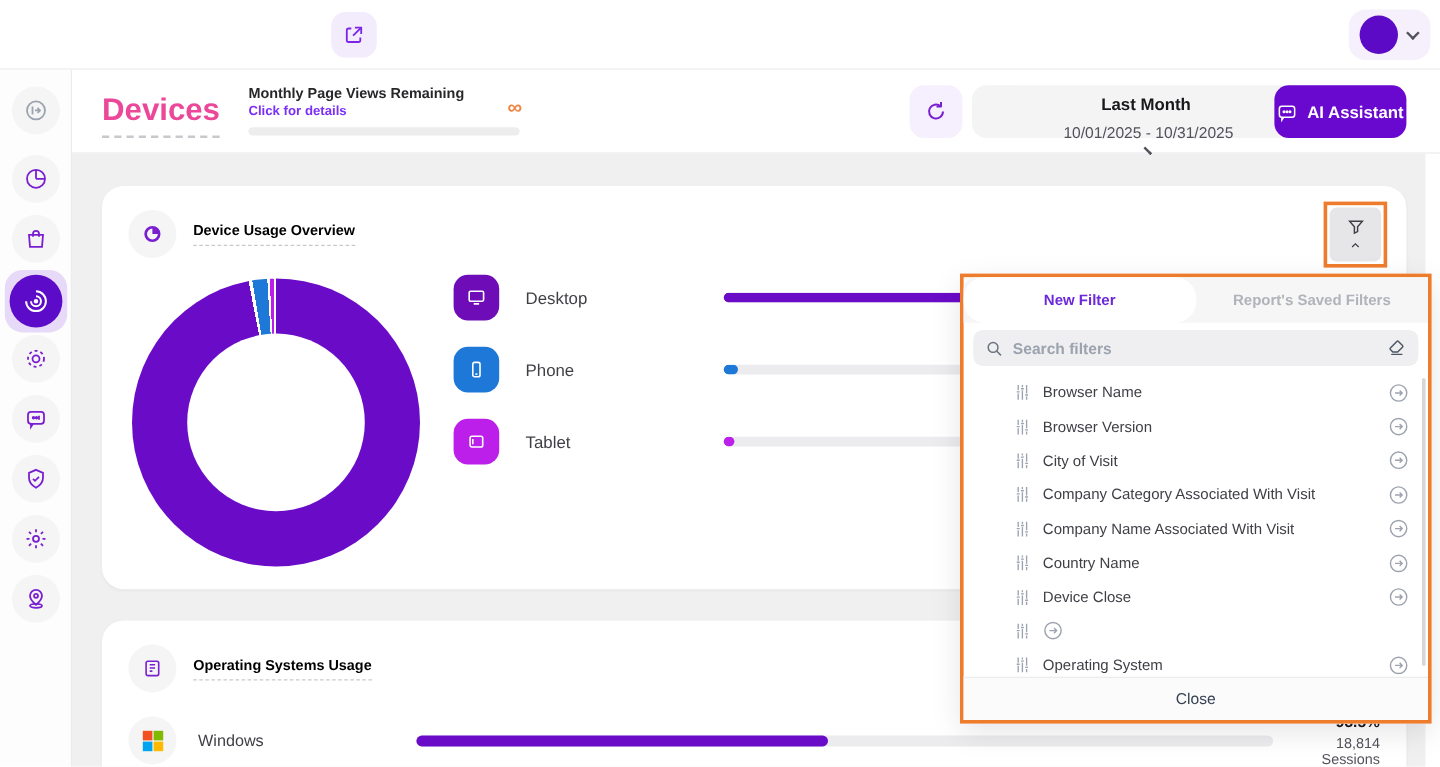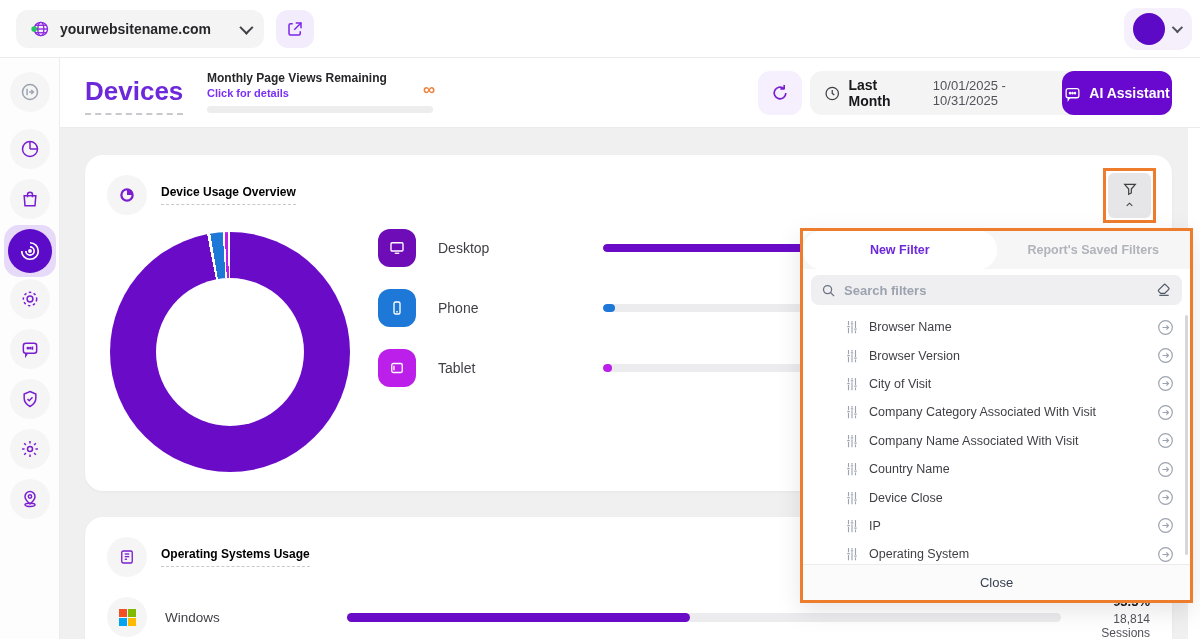--- a/index.html
+++ b/index.html
@@ -21,28 +21,28 @@
   .sidebar { position:absolute; left:0; top:58px; width:60px; height:581px; background:#fdfdfd; border-right:1px solid #ececee; z-index:4; }
   .side-item { position:absolute; left:10px; width:40px; height:40px; border-radius:50%; background:#f5f5f6; display:flex; align-items:center; justify-content:center; color:#7a1fd0; cursor:pointer; }
   .side-item svg { width:20px; height:20px; }
   .side-item.gray { color:#9ca3af; }
   .side-active-wrap { position:absolute; left:4px; width:52px; height:52px; border-radius:15px; background:#e7d9f8; display:flex; align-items:center; justify-content:center; cursor:pointer; }
   .side-active { width:44px; height:44px; border-radius:50%; background:#5c0bc8; display:flex; align-items:center; justify-content:center; color:#fff; }
   .side-active svg { width:22px; height:22px; }
 
   
   .pagehead { position:absolute; left:60px; top:58px; width:1140px; height:70px; background:#fff; border-bottom:1px solid #ececee; z-index:3; }
-  .page-title { position:absolute; left:25px; top:18px; font-size:26px; font-weight:700; color:#6d28d9; padding-bottom:6px; border-bottom:2px dashed #c9c9cd; }
+  .page-title { position:absolute; left:25px; top:18px; font-size:26px; font-weight:700; color:#ec4899; padding-bottom:6px; border-bottom:2px dashed #c9c9cd; }
   .quota { position:absolute; left:147px; top:13px; width:230px; }
   .quota-label { font-size:12px; font-weight:700; color:#27272a; }
   .quota-link { font-size:11px; font-weight:600; color:#7b2ff7; margin-top:2px; cursor:pointer; }
   .quota-bar { margin-top:7px; width:226px; height:7px; background:#ededee; border-radius:4px; }
   .quota-inf { position:absolute; left:363px; top:22px; font-size:17px; font-weight:700; color:#ef8440; }
   .refresh-btn { position:absolute; left:698px; top:13px; width:44px; height:44px; border-radius:12px; background:#f6effe; display:flex; align-items:center; justify-content:center; cursor:pointer; color:#7a1fd0; }
-  .date-pill { position:absolute; left:750px; top:13px; width:290px; height:44px; border-radius:12px; background:#f4f4f5; display:flex; align-items:center; padding:0 14px; gap:8px; cursor:pointer; }
+  .date-pill { position:absolute; left:750px; top:13px; width:290px; height:44px; border-radius:12px; background:#f4f4f5; display:flex; align-items:center; padding:0 14px; gap:8px; cursor:pointer;flex-direction:column; }
   .date-preset { font-size:14px; font-weight:700; color:#18181b; }
   .date-range { font-size:13px; color:#52525b; margin-left:4px; }
   .ai-btn { position:absolute; left:1002px; top:13px; width:110px; height:44px; border-radius:12px; background:#6908cf; color:#fff; display:flex; align-items:center; justify-content:center; gap:8px; font-size:14px; font-weight:700; cursor:pointer; }
 
   
   .content { position:absolute; left:60px; top:128px; width:1128px; height:511px; background:#f0f0f1; z-index:1; }
   .gutter { position:absolute; left:1188px; top:128px; width:12px; height:511px; background:#fff; z-index:2; }
   .card { position:absolute; background:#fff; border-radius:18px; box-shadow:0 1px 3px rgba(0,0,0,0.04); }
   .card1 { left:25px; top:27px; width:1087px; height:336px; }
   .card2 { left:25px; top:389px; width:1087px; height:160px; }
@@ -99,34 +99,20 @@
   .os-stats { margin-left:auto; text-align:right; }
   .os-pct { font-size:13px; font-weight:700; color:#18181b; }
   .os-sessions { font-size:12px; color:#52525b; margin-top:3px; }
 </style>
 </head>
 <body>
 
 <div class="page">
 
   <div class="topbar">
-    <div class="site-pill">
-      <span class="globe-wrap">
-        <svg viewBox="0 0 24 24" width="20" height="20" fill="none" stroke="#8b27e0" stroke-width="1.6">
-          <circle cx="13" cy="12" r="8"></circle>
-            <ellipse cx="13" cy="12" rx="3.6" ry="8"></ellipse>
-          <line x1="5" y1="12" x2="21" y2="12"></line>
-            <line x1="6.2" y1="7.5" x2="19.8" y2="7.5"></line>
-            <line x1="6.2" y1="16.5" x2="19.8" y2="16.5"></line>
-          <circle cx="5" cy="12" r="3.4" fill="#22c55e" stroke="none"></circle>
-        </svg>
-      </span>
-      <span class="site-name">yourwebsitename.com</span>
-      <span class="chev"></span>
-    </div>
     <div class="ext-btn">
       <svg viewBox="0 0 24 24" width="18" height="18" fill="none" stroke="#7c24e8" stroke-width="2">
         <path d="M9 5H6a2 2 0 0 0-2 2v11a2 2 0 0 0 2 2h11a2 2 0 0 0 2-2v-3"></path>
         <path d="M13 4h7v7"></path>
           <path d="M20 4L11 13"></path>
       </svg>
     </div>
     <div class="avatar-pill">
       <span class="avatar-circle"></span>
       <span class="chev-sm"></span>
@@ -449,21 +435,20 @@
               <path d="M6.5 10h7M11 7.5L13.5 10 11 12.5"></path>
             </svg>
           </span>
       </div>
       <div class="fp-row">
         <span class="sliders">
             <svg viewBox="0 0 16 16" width="14" height="14" stroke="currentColor" stroke-width="1.3" fill="none">
               <path d="M4 1v5M4 9v6M8 1v2M8 6v9M12 1v8M12 12v3M2.6 7.5h2.8M6.6 4.5h2.8M10.6 10.5h2.8"></path>
             </svg>
           </span>
-        <span class="fp-label">IP</span>
         <span class="arrow-circ">
             <svg viewBox="0 0 20 20" width="17" height="17" fill="none" stroke="currentColor" stroke-width="1.4">
               <circle cx="10" cy="10" r="8"></circle>
               <path d="M6.5 10h7M11 7.5L13.5 10 11 12.5"></path>
             </svg>
           </span>
       </div>
       <div class="fp-row">
         <span class="sliders">
             <svg viewBox="0 0 16 16" width="14" height="14" stroke="currentColor" stroke-width="1.3" fill="none">

